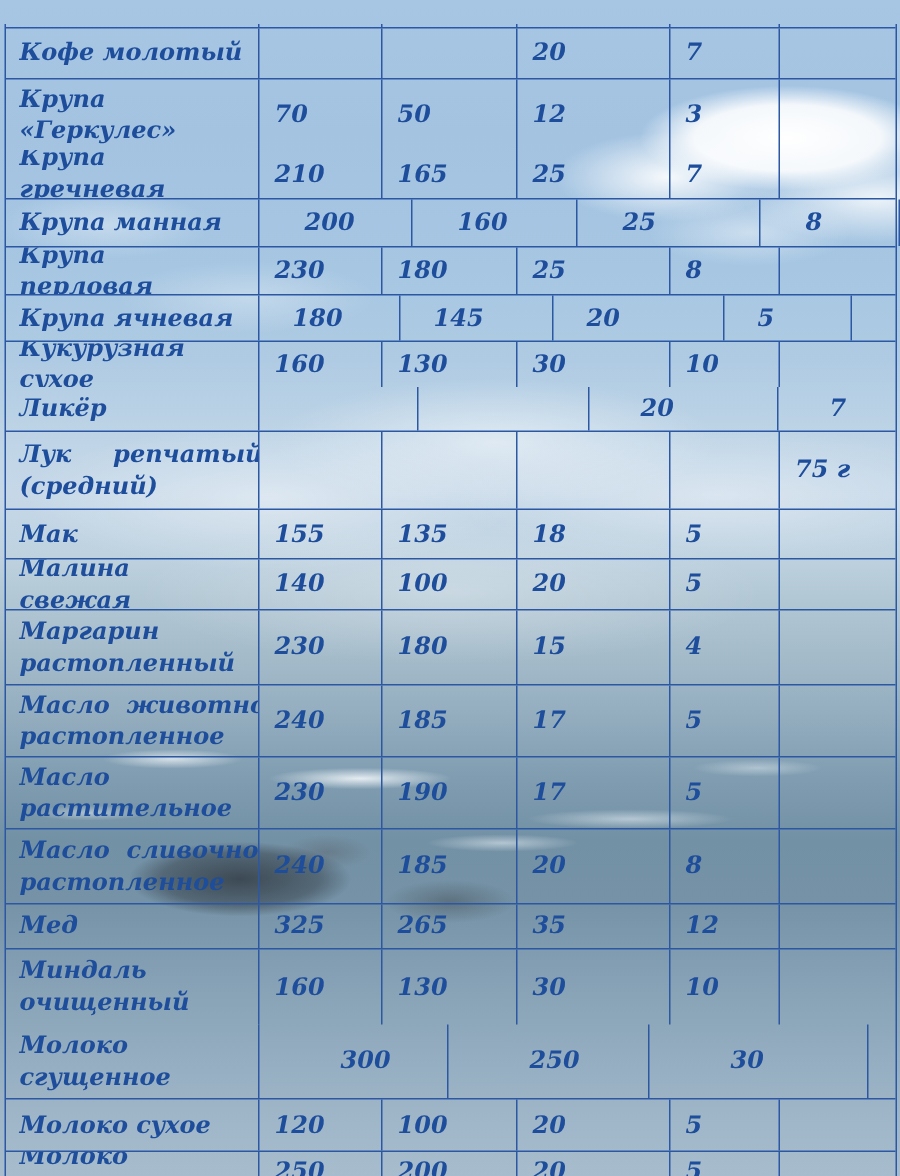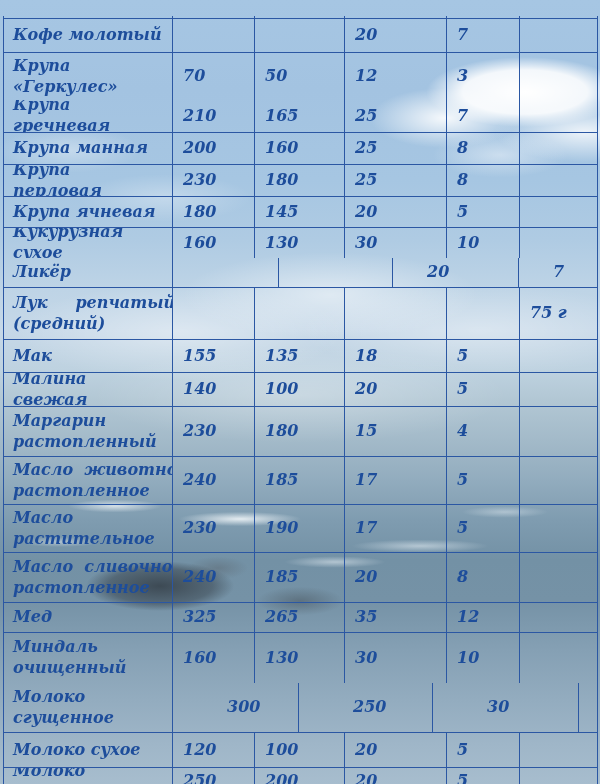--- a/index.html
+++ b/index.html
@@ -144,61 +144,61 @@
       <div class="cell c-val">
         <span>25</span>
       </div>
       <div class="cell c-val">
         <span>7</span>
       </div>
       <div class="cell c-val">
         <span></span>
       </div>
     </div>
+    <div class="row sep" style="height: 32px; gap: 20px;">
+      <div class="cell c-name">
+        <span>Крупа манная</span>
+      </div>
+      <div class="cell c-val">
+        <span>200</span>
+      </div>
+      <div class="cell c-val">
+        <span>160</span>
+      </div>
+      <div class="cell c-val">
+        <span>25</span>
+      </div>
+      <div class="cell c-val">
+        <span>8</span>
+      </div>
+      <div class="cell c-val">
+        <span></span>
+      </div>
+    </div>
     <div class="row sep" style="height: 32px;">
       <div class="cell c-name">
-        <span>Крупа манная</span>
-      </div>
-      <div class="cell c-val">
-        <span>200</span>
-      </div>
-      <div class="cell c-val">
-        <span>160</span>
+        <span>Крупа перловая</span>
+      </div>
+      <div class="cell c-val">
+        <span>230</span>
+      </div>
+      <div class="cell c-val">
+        <span>180</span>
       </div>
       <div class="cell c-val">
         <span>25</span>
       </div>
       <div class="cell c-val">
         <span>8</span>
       </div>
       <div class="cell c-val">
         <span></span>
       </div>
     </div>
-    <div class="row sep" style="height: 32px;">
-      <div class="cell c-name">
-        <span>Крупа перловая</span>
-      </div>
-      <div class="cell c-val">
-        <span>230</span>
-      </div>
-      <div class="cell c-val">
-        <span>180</span>
-      </div>
-      <div class="cell c-val">
-        <span>25</span>
-      </div>
-      <div class="cell c-val">
-        <span>8</span>
-      </div>
-      <div class="cell c-val">
-        <span></span>
-      </div>
-    </div>
-    <div class="row sep" style="height: 31px;">
+    <div class="row sep" style="height: 31px; gap: 12px;">
       <div class="cell c-name">
         <span>Крупа ячневая</span>
       </div>
       <div class="cell c-val">
         <span>180</span>
       </div>
       <div class="cell c-val">
         <span>145</span>
       </div>
       <div class="cell c-val">

